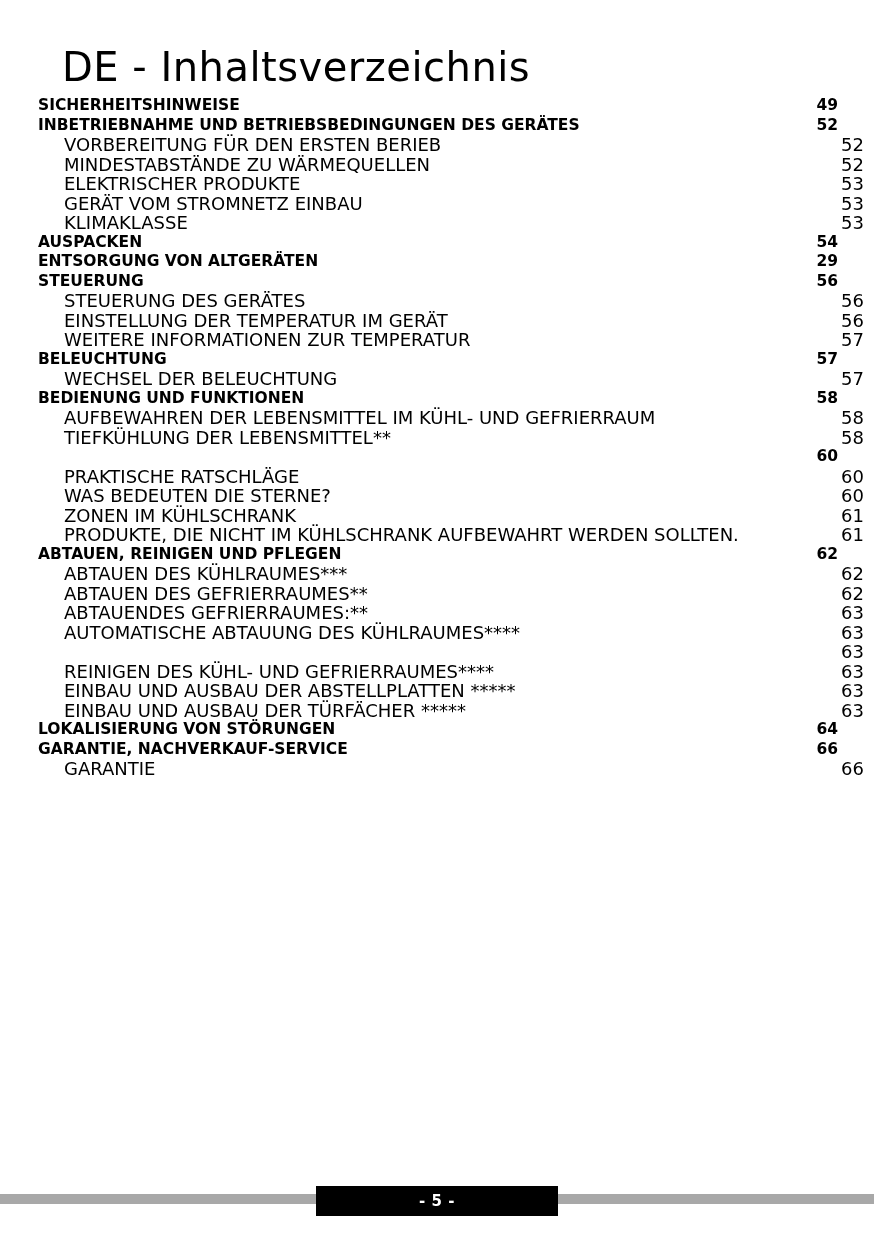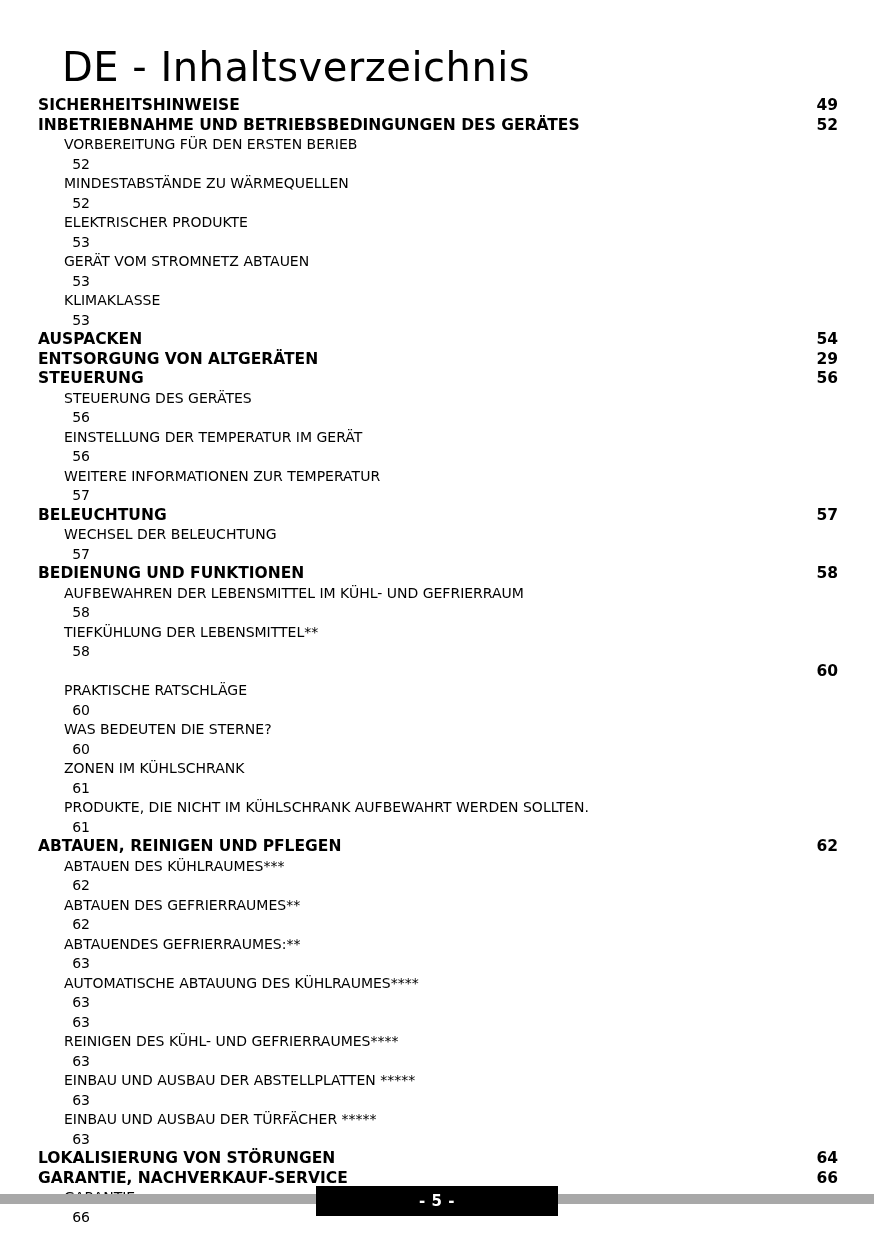--- a/index.html
+++ b/index.html
@@ -60,24 +60,23 @@
     font-weight: bold;
     font-size: 15.5px;
     line-height: 19.5px;
     padding-left: 0px;
   }
   .lvl1 .toc-page { font-weight: bold; }
 
   
   .lvl2 {
     font-weight: normal;
-    font-size: 14px;
+    font-size: 18px;
     line-height: 19.5px;
     padding-left: 26px;
-    flex-direction: column;
   }
   .lvl2 .toc-page { font-weight: normal; }
 
   
   .footer {
     position: absolute;
     left: 0;
     top: 1186px;
     width: 874px;
     height: 30px;
@@ -133,21 +132,21 @@
           <span class="toc-label">MINDESTABSTÄNDE ZU WÄRMEQUELLEN</span>
           <span class="toc-fill"></span>
           <span class="toc-page">52</span>
         </div>
         <div class="toc-row lvl2">
           <span class="toc-label">ELEKTRISCHER PRODUKTE</span>
           <span class="toc-fill"></span>
           <span class="toc-page">53</span>
         </div>
         <div class="toc-row lvl2">
-          <span class="toc-label">GERÄT VOM STROMNETZ ABTAUEN</span>
+          <span class="toc-label">GERÄT VOM STROMNETZ EINBAU</span>
           <span class="toc-fill"></span>
           <span class="toc-page">53</span>
         </div>
         <div class="toc-row lvl2">
           <span class="toc-label">KLIMAKLASSE</span>
           <span class="toc-fill"></span>
           <span class="toc-page">53</span>
         </div>
         <div class="toc-row lvl1">
           <span class="toc-label">AUSPACKEN</span>

